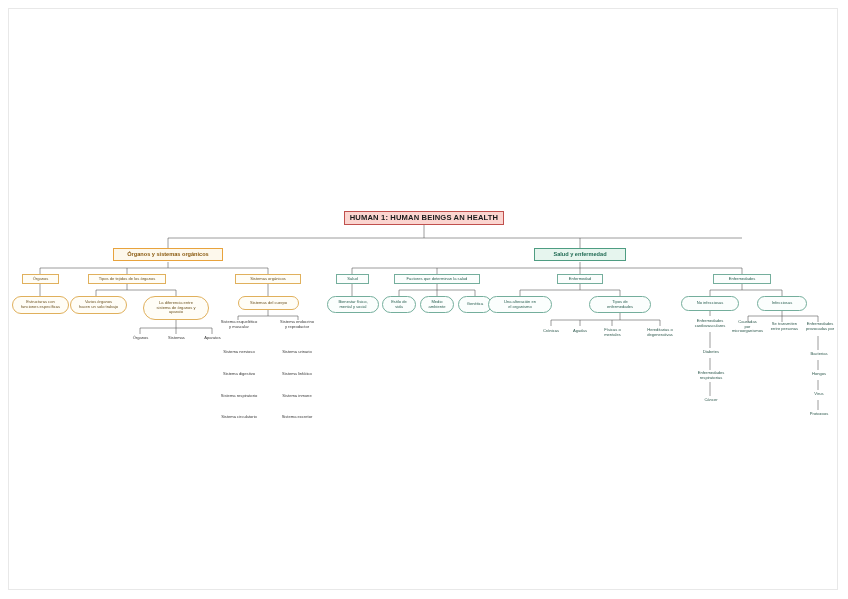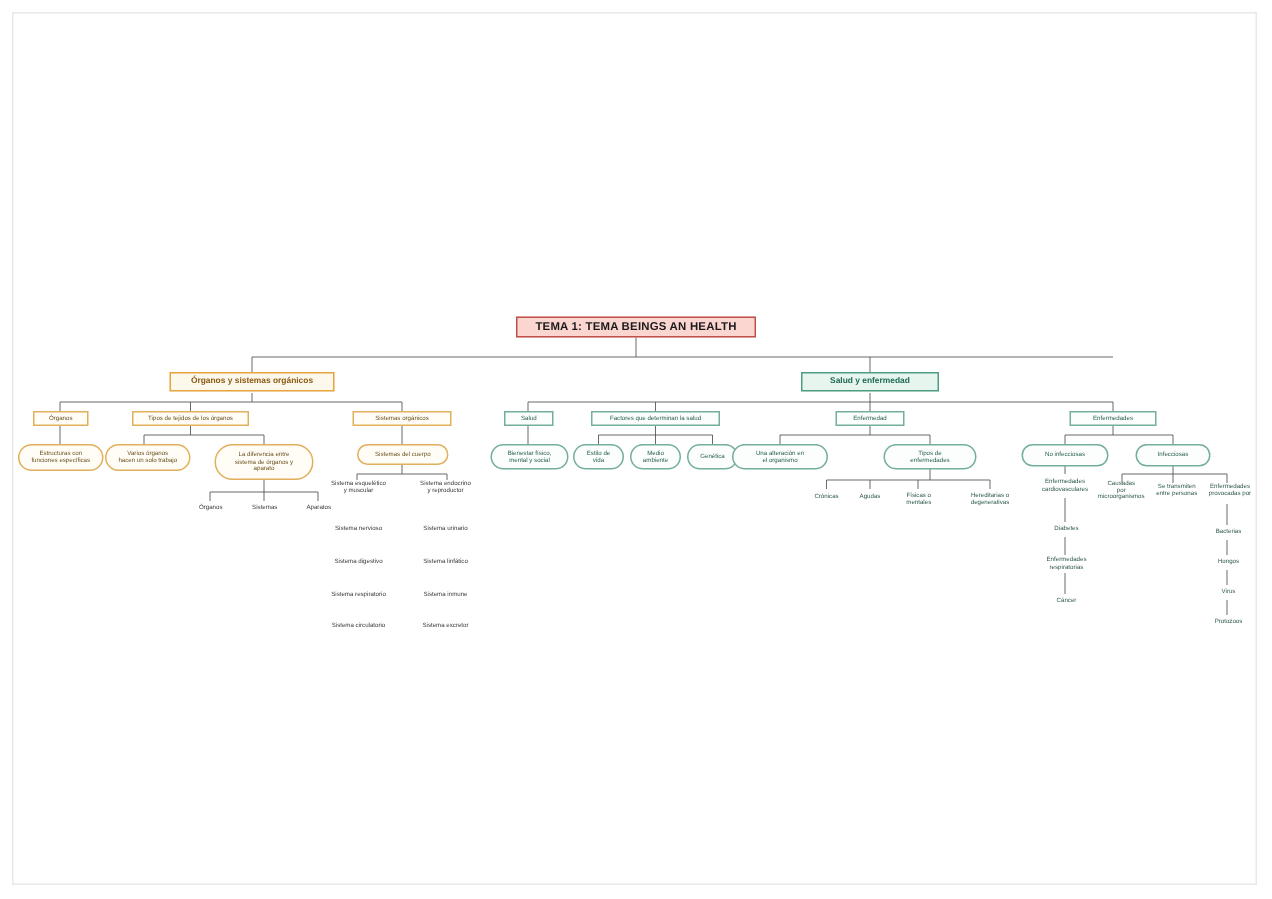--- a/index.html
+++ b/index.html
@@ -207,21 +207,21 @@
         <path d="M782,316 L782,322"></path>
         <path d="M818,316 L818,322"></path>
 
         <path d="M818,336 L818,350"></path>
         <path d="M818,360 L818,370"></path>
         <path d="M818,380 L818,390"></path>
         <path d="M818,400 L818,410"></path>
       </g>
     </svg>
 
-    <div class="node n-title" style="left:344px;top:211px;width:160px;height:14px;">TEMA 1: TEMA BEINGS AN HEALTH</div>
+    <div class="node n-title" style="left:344px;top:211px;width:160px;height:14px;">HUMAN 1: HUMAN BEINGS AN HEALTH</div>
 
     <div class="node n-orange" style="left:113px;top:248px;width:110px;height:13px;">Órganos y sistemas orgánicos</div>
     <div class="node n-green" style="left:534px;top:248px;width:92px;height:13px;">Salud y enfermedad</div>
 
     <div class="node n-obox" style="left:22px;top:274px;width:37px;height:10px;">Órganos</div>
     <div class="node n-obox" style="left:88px;top:274px;width:78px;height:10px;">Tipos de tejidos de los órganos</div>
     <div class="node n-obox" style="left:235px;top:274px;width:66px;height:10px;">Sistemas orgánicos</div>
 
     <div class="node n-oval-o" style="left:12px;top:296px;width:57px;height:18px;">Estructuras con
 funciones específicas</div>

